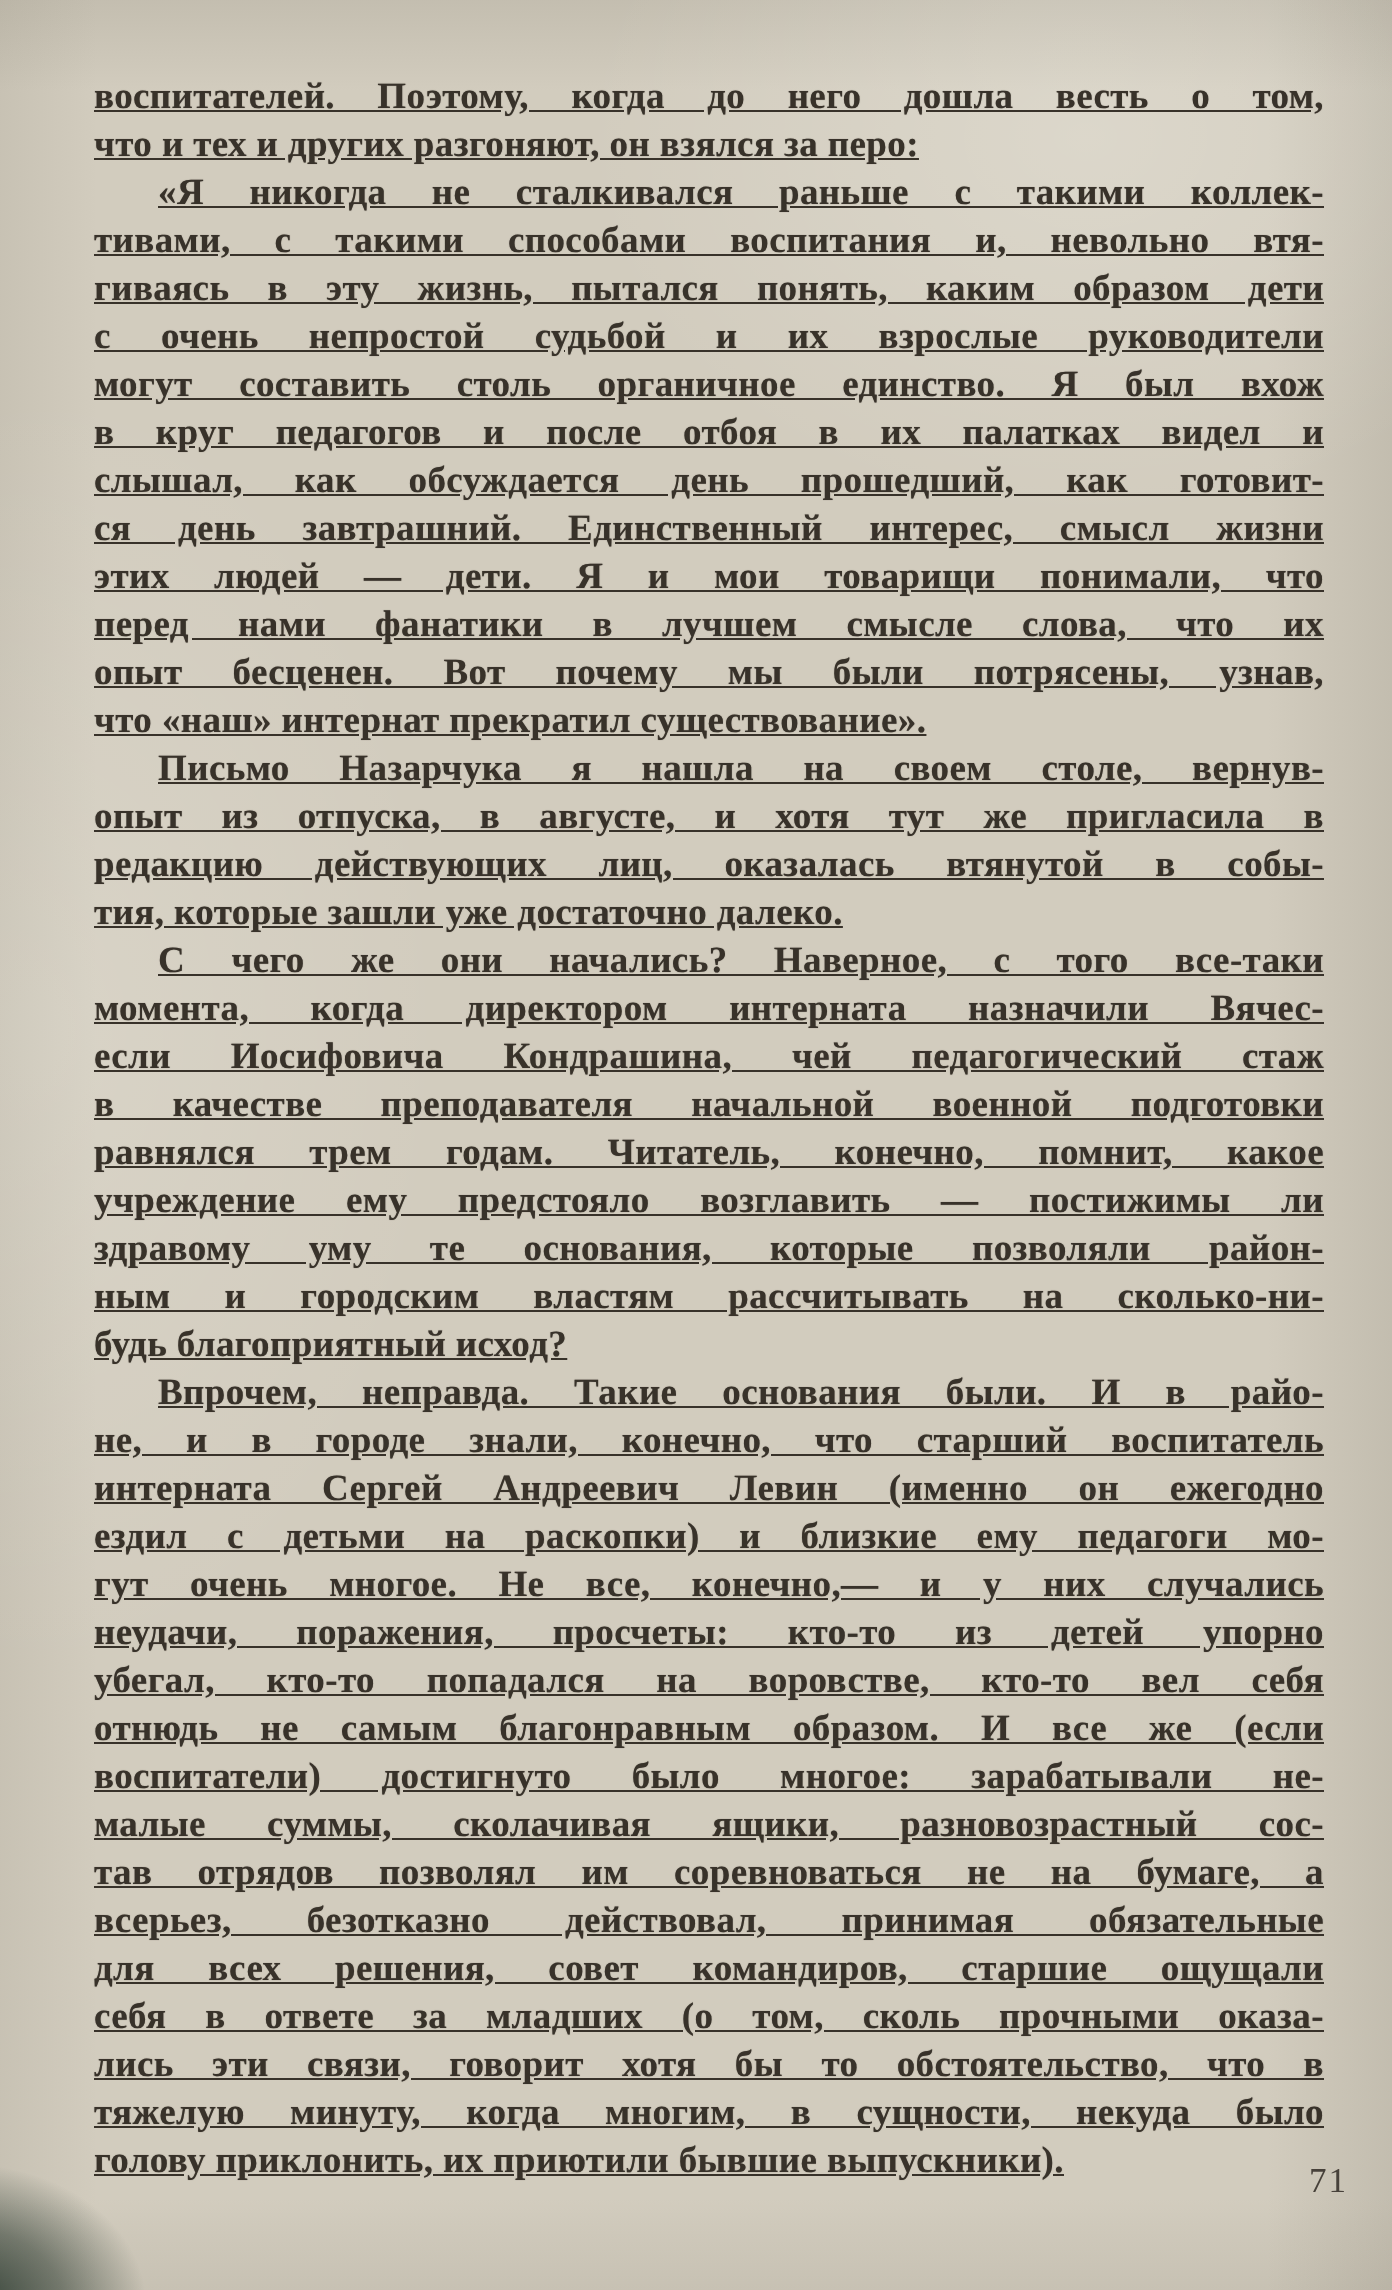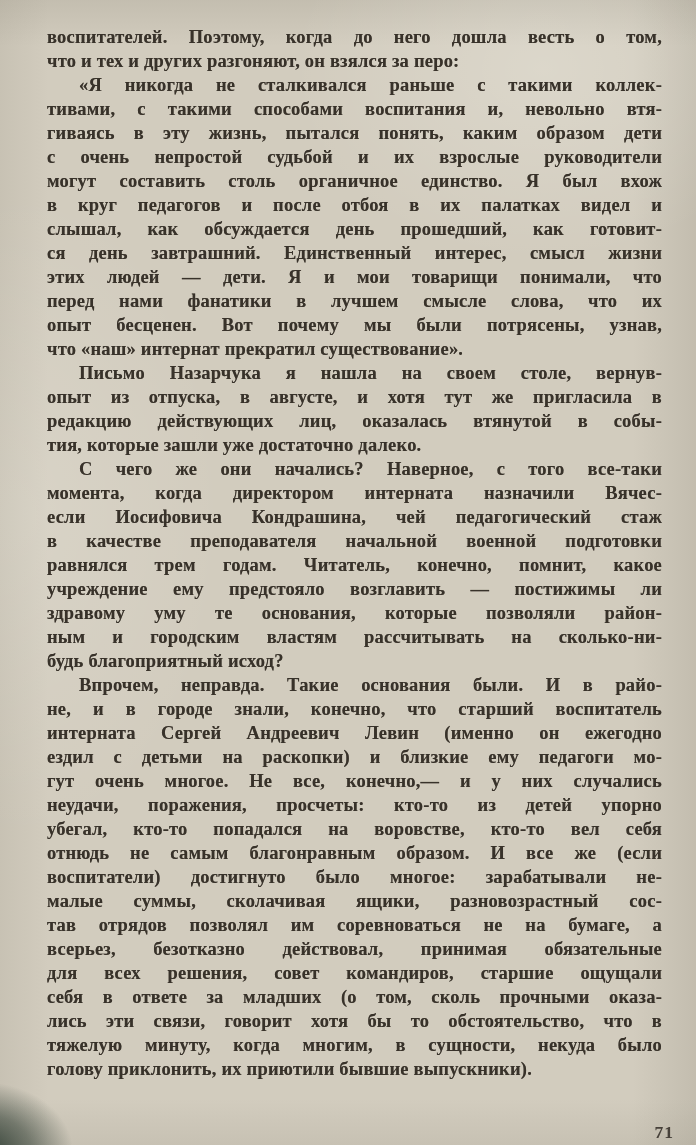--- a/index.html
+++ b/index.html
@@ -18,44 +18,45 @@
       radial-gradient(420px 320px at 78% 6%, rgba(255,255,248,0.22), rgba(255,255,248,0) 60%),
       radial-gradient(300px 500px at 4% 45%, rgba(255,255,248,0.15), rgba(255,255,248,0) 65%),
       linear-gradient(90deg, rgba(125,120,105,0.12), rgba(125,120,105,0) 7%, rgba(125,120,105,0) 91%, rgba(115,110,96,0.16)),
       linear-gradient(180deg, rgba(120,115,100,0.16), rgba(120,115,100,0) 4%, rgba(120,115,100,0) 96%, rgba(120,115,100,0.12));
     font-family: "Liberation Serif", "DejaVu Serif", serif;
     color: #38322a;
   }
   .text-block {
     position: absolute;
     left: 47px;
-    top: 25px;
+    top: 37px;
     width: 615px;
+    text-decoration: underline;
   }
   .line {
     font-size: 18.5px;
     line-height: 24px;
     font-weight: bold;
     letter-spacing: 0.2px;
     text-align: justify;
     text-align-last: justify;
     text-shadow: 0 0 0.5px rgba(56,50,42,0.55);
   }
   .line.para-end {
     text-align-last: left;
   }
   .line.indent {
     text-indent: 32px;
   }
   .page-num {
     position: absolute;
     right: 22px;
-    top: 1122px;
+    top: 1080px;
     font-size: 17.5px;
-    font-weight: bold;
+    font-weight: normal;
     letter-spacing: 1px;
     color: #47413a;
   }
 </style>
 </head>
 <body>
 
 <div class="page">
   <div class="text-block">
       <div class="line">воспитателей. Поэтому, когда до него дошла весть о том,</div>

